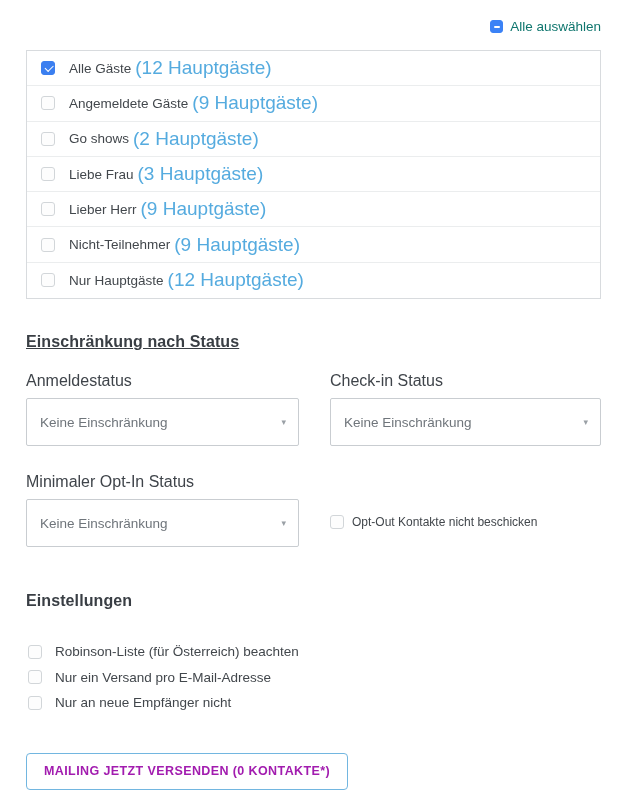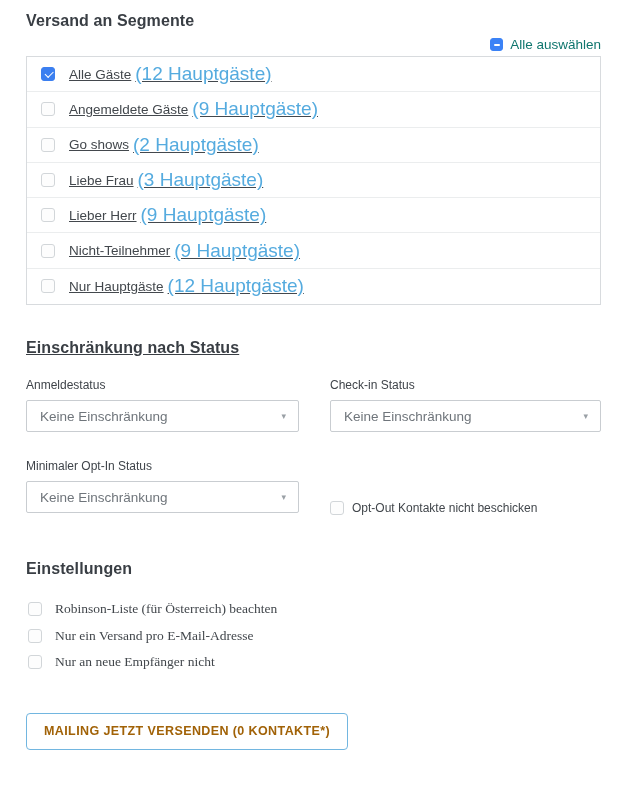--- a/index.html
+++ b/index.html
@@ -63,24 +63,23 @@
     content: "";
     position: absolute;
     left: 2.5px; top: 5px;
     width: 6.5px; height: 1.8px;
     border-radius: 1px;
     background: #ffffff;
   }
 
   
   .segment-list {
-    margin-top: 4px;
+    margin-top: 16px;
     border: 1px solid #d8dbde;
     background: #ffffff;
-    text-decoration: underline;
   }
   .segment-row {
     display: flex;
     align-items: center;
     height: 35.3px;
     padding-left: 14px;
     border-bottom: 1px solid #ebedee;
     cursor: pointer;
   }
   .segment-row:last-child { border-bottom: none; }
@@ -95,27 +94,27 @@
   .status-heading { margin-top: 34px; text-decoration: underline; }
   .field-row {
     display: flex;
     align-items: flex-start;
   }
   .field-row.row1 { margin-top: 21px; }
   .field-row.row2 { margin-top: 27px; }
   .field-col1 { width: 273px; }
   .field-col2 { width: 271px; margin-left: 31px; }
   .field-label {
-    font-size: 12px;
+    font-size: 16px;
     color: #3f444a;
     display: block;
   }
   .select {
     margin-top: 8px;
-    height: 32px;
+    height: 48px;
     border: 1px solid #c9cdd1;
     border-radius: 2px;
     background: #ffffff;
     display: flex;
     align-items: center;
     justify-content: space-between;
     padding: 0 12px 0 13px;
     cursor: pointer;
   }
   .select .select-value { font-size: 13.5px; color: #6f757b; }
@@ -123,55 +122,54 @@
 
   .optout-wrap {
     display: flex;
     align-items: center;
     margin-top: 42px;
   }
   .optout-wrap .label { font-size: 12px; color: #42474c; margin-left: 8px; }
 
   
   .settings-heading { margin-top: 45px; }
-  .settings-list { margin-top: 23px; font-family: Liberation Serif, serif; }
+  .settings-list { margin-top: 34px; }
   .settings-row {
     display: flex;
     align-items: center;
     margin-left: 2px;
     margin-bottom: 10.5px;
     cursor: pointer;
   }
   .settings-row .label { font-size: 13.5px; color: #42474c; margin-left: 13px; }
 
   
   .send-button {
     margin-top: 32px;
     display: inline-block;
     height: 37px;
     line-height: 35px;
     padding: 0 17px;
     background: #ffffff;
     border: 1px solid #72b6e0;
     border-radius: 4px;
-    color: #a16207;
+    color: #a21caf;
     font-family: "Liberation Sans", sans-serif;
     font-size: 12.5px;
     font-weight: 600;
     letter-spacing: 0.4px;
     cursor: pointer;
   }
 </style>
 </head>
 <body>
 
 <div class="page">
 
   
-  <h2 class="section-title">Versand an Segmente</h2>
 
   <div class="select-all-row">
     <span class="checkbox indeterminate"></span>
     <span class="label">Alle auswählen</span>
   </div>
 
   <div class="segment-list" id="segment-list">
     <div class="segment-row">
       <span class="checkbox checked"></span>
       <span class="seg-label">Alle Gäste</span>

